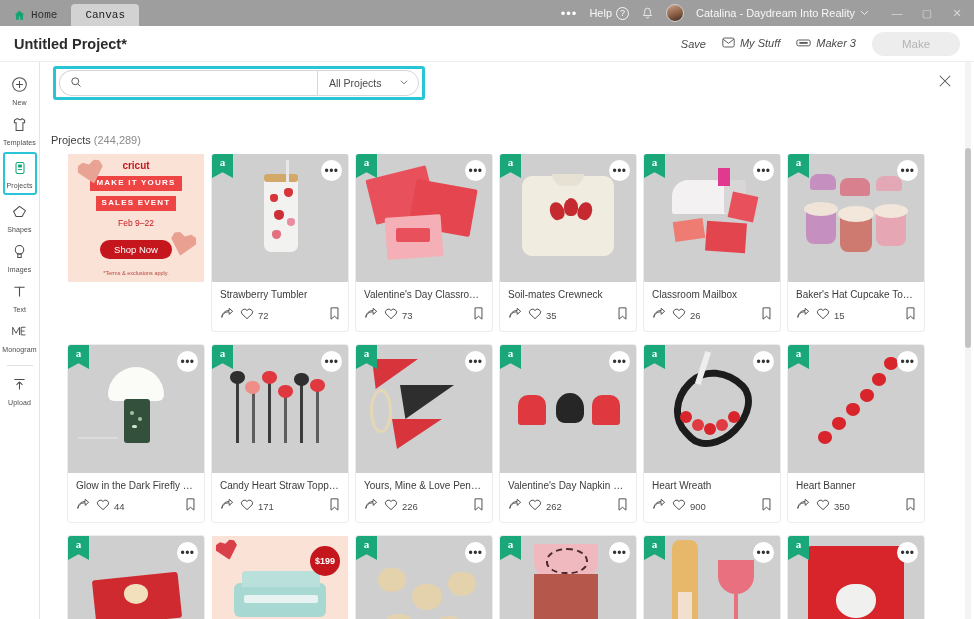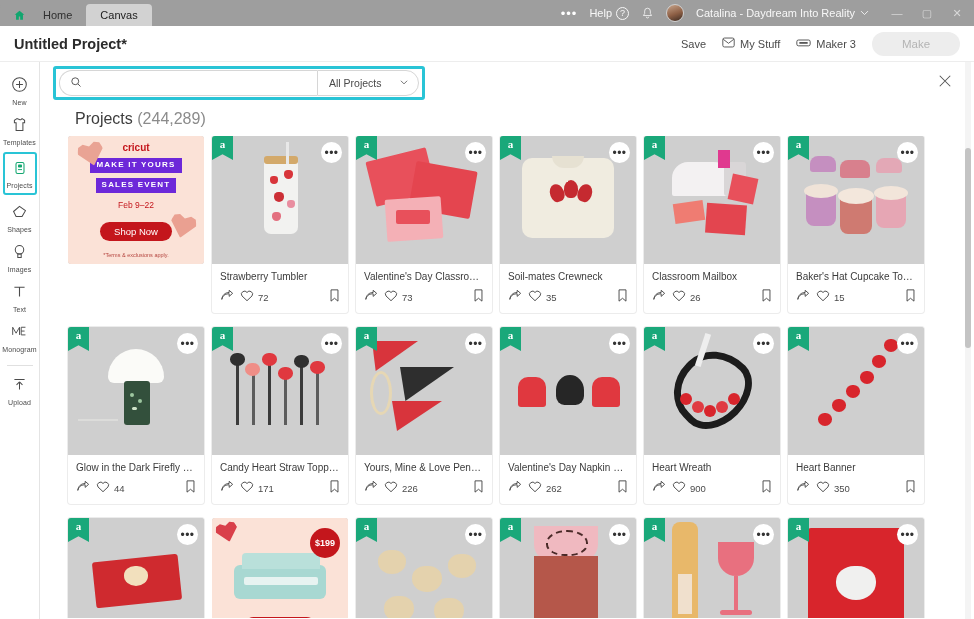--- a/index.html
+++ b/index.html
@@ -12,23 +12,24 @@
   body { position: relative; }
 
   
   .titlebar {
     height: 26px; background: #9e9e9e;
     display: flex; align-items: flex-end;
     position: relative;
   }
   .tab {
     height: 22px; padding: 0 14px;
-    display: flex; align-items: center; gap: 18px;
+    display: flex; align-items: center; gap: 6px;
     font-size: 11px; color: #3b3b3b;
     border-radius: 4px 4px 0 0;
+    font-family: Liberation Mono, monospace;
   }
   .tab.inactive { background: #9e9e9e; color: #2f2f2f; }
   .tab.active { background: #d2d2d2; color: #1c1c1c; }
   .home-icon svg { display: block; }
   .titlebar-right {
     margin-left: auto; display: flex; align-items: center;
     gap: 12px; height: 26px; padding-right: 2px;
   }
   .tb-item {
     display: flex; align-items: center; gap: 4px;
@@ -56,22 +57,22 @@
   .projbar {
     height: 36px; background: #fff;
     display: flex; align-items: center;
     padding: 0 14px; border-bottom: 1px solid #ededed;
   }
   .proj-title { font-size: 14.5px; font-weight: bold; color: #2b2b2b; }
   .projbar-right {
     margin-left: auto; display: flex; align-items: center; gap: 16px;
   }
   .pb-item {
-    display: flex; align-items: center; gap: 5px;
-    font-size: 11px; color: #4a4a4a;
+    display: flex; gap: 5px;
+    font-size: 11px; color: #4a4a4a; font-style: italic;
   }
   .make-btn {
     width: 88px; height: 24px; border-radius: 12px;
     background: #ededed; color: #b4b4b4;
     font-size: 11.5px; display: flex;
     align-items: center; justify-content: center;
     border: none;
   }
 
   
@@ -126,21 +127,21 @@
     width: 102px; height: 26px; border: 1px solid #d6d6d6;
     border-radius: 0 13px 13px 0; background: #fff;
     display: flex; align-items: center; justify-content: space-between;
     padding: 0 9px 0 11px; font-size: 10.5px; color: #4a4a4a;
   }
   .panel-close {
     position: absolute; right: 22px; top: 12px;
     color: #555; font-size: 15px; line-height: 1;
   }
   .section-title {
-    padding: 6px 0 8px 34px; font-size: 16px; color: #3d3d3d;
+    padding: 6px 0 8px 10px; font-size: 11px; color: #3d3d3d; margin-top: 24px;
   }
   .section-title .count { color: #8b8b8b; }
 
   
   .grid-scroll {
     height: 482px; overflow: hidden; position: relative;
     padding: 0 18px 0 27px;
   }
   .grid {
     display: grid; grid-template-columns: repeat(6, 136px);
@@ -184,21 +185,21 @@
 
   
   .promo-inner {
     width: 100%; height: 100%; background: #fbe2d7;
     display: flex; flex-direction: column;
     align-items: center; justify-content: center; gap: 5px;
     position: relative;
   }
   .promo-brand { font-size: 10px; color: #c4161c; font-weight: bold; }
   .promo-band {
-    background: #6d28d9; color: #fff; font-size: 8px; font-weight: bold;
+    background: #ef4444; color: #fff; font-size: 8px; font-weight: bold;
     letter-spacing: 1.2px; padding: 2px 6px; text-align: center; line-height: 1.35;
   }
   .promo-date { font-size: 8.5px; color: #c4161c; margin-top: 2px; }
   .promo-shop {
     margin-top: 7px; background: #c4161c; color: #fff;
     font-size: 9.5px; padding: 4px 14px; border-radius: 11px;
   }
   .promo-terms { font-size: 5.5px; color: #b5453f; margin-top: 6px; }
   .promo-heart {
     position: absolute; width: 26px; height: 24px;

